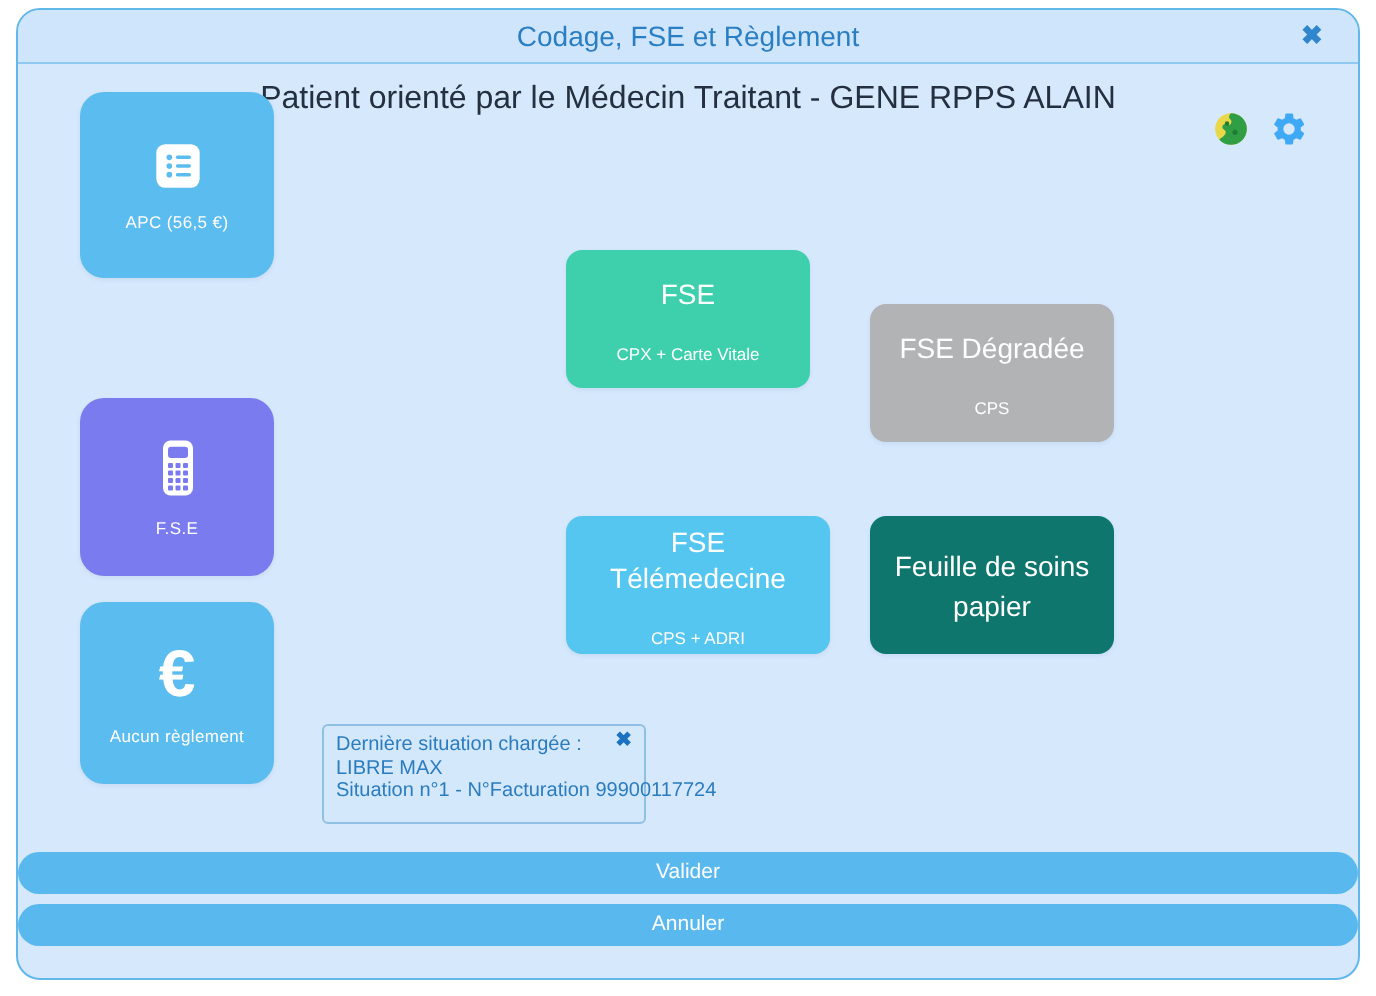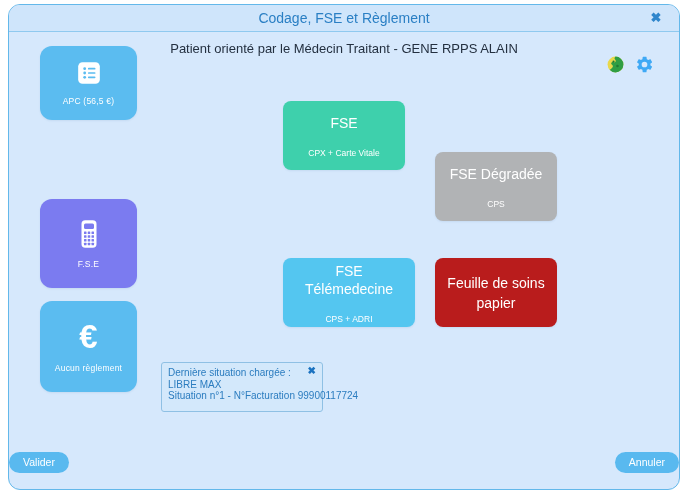--- a/index.html
+++ b/index.html
@@ -62,21 +62,21 @@
     cursor: pointer;
   }
 
   
   .patient-line {
     position: absolute;
     left: 0;
     top: 36px;
     width: 100%;
     text-align: center;
-    font-size: 13px;
+    font-size: 16px;
     color: #243040;
   }
 
   .header-icons {
     position: absolute;
     right: 25px;
     top: 50px;
     display: flex;
     gap: 10px;
     align-items: center;
@@ -109,21 +109,21 @@
     margin-bottom: 10px;
   }
   .side-card .sc-label {
     font-size: 8.5px;
     color: #ffffff;
     text-align: center;
     letter-spacing: 0.2px;
   }
   #card-apc {
     top: 41px;
-    height: 74px;
+    height: 93px;
     background: #5bbcf0;
   }
   #card-fse {
     top: 177px;
     height: 89px;
     background: #7b7bf0;
     margin-top: 17px;
   }
   #card-reglement {
     top: 296px;
@@ -156,21 +156,21 @@
     color: #ffffff;
     line-height: 18px;
   }
   .tile .t-sub {
     font-size: 8.5px;
     color: #ffffff;
     margin-top: 16px;
   }
   #tile-fse {
     left: 274px;
-    top: 96px;
+    top: 120px;
     width: 122px;
     height: 69px;
     background: #3ed0ac;
   }
   #tile-fse-degradee {
     left: 426px;
     top: 112px;
     width: 122px;
     height: 69px;
     background: #b1b3b5;
@@ -181,21 +181,21 @@
     top: 253px;
     width: 132px;
     height: 69px;
     background: #54c6f0;
   }
   #tile-feuille-soins {
     left: 426px;
     top: 253px;
     width: 122px;
     height: 69px;
-    background: #b91c1c;
+    background: #0f766e;
   }
   #tile-feuille-soins .t-title {
     line-height: 20px;
   }
 
   
   .infobox {
     position: absolute;
     left: 152px;
     top: 357px;
@@ -224,22 +224,23 @@
     line-height: 10px;
   }
 
   
   .footer {
     position: absolute;
     left: 0;
     bottom: 16px;
     width: 100%;
     display: flex;
-    justify-content: space-between;
-    gap: 22px;
+    justify-content: flex-start;
+    gap: 5px;
+    flex-direction: column;
   }
   .pill-btn {
     min-width: 58px;
     height: 21px;
     line-height: 21px;
     padding: 0 14px;
     border-radius: 11px;
     background: #59b9ef;
     color: #ffffff;
     font-size: 10.5px;

